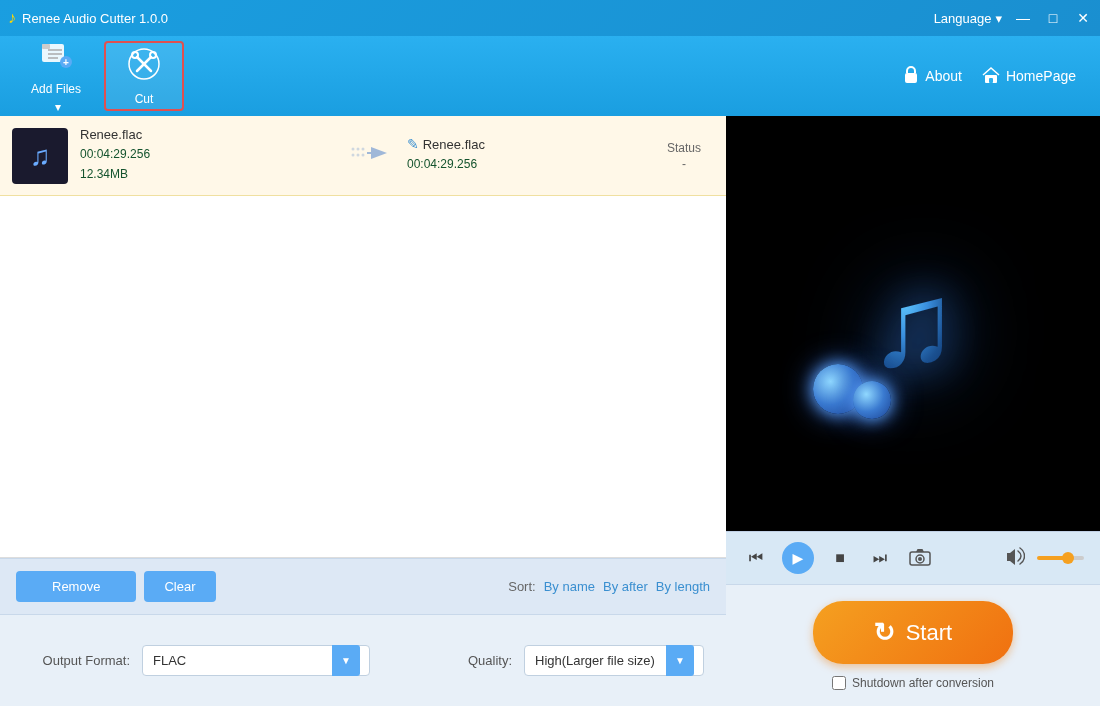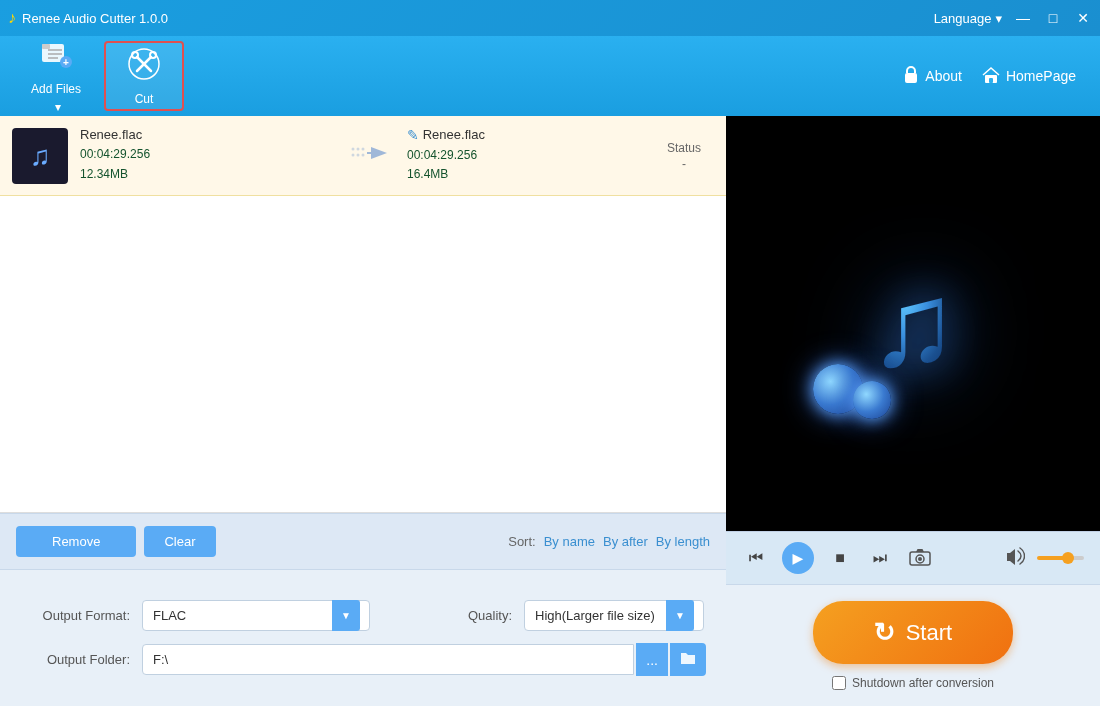--- a/index.html
+++ b/index.html
@@ -441,21 +441,20 @@
             </g>
             <line x1="20" y1="12" x2="36" y2="12" stroke="#a0b8d8" stroke-width="2" marker-end="url(#ah)"></line>
           </svg>
         </div>
         <div class="file-output">
           <div class="file-name">
             <span class="file-icon">✎</span>
             <span>Renee.flac</span>
           </div>
           <div class="file-meta">00:04:29.256</div>
-          <div class="file-meta">16.4MB</div>
         </div>
         <div class="status-col">
           <div class="status-label">Status</div>
           <div class="status-value">-</div>
         </div>
       </div>
     </div>
 
     <div class="bottom-bar">
       <button class="btn-remove">Remove</button>
@@ -480,34 +479,20 @@
             <option>OGG</option>
           </select>
         </div>
         <span class="setting-label" style="margin-left:20px;">Quality:</span>
         <div class="select-wrapper">
           <select class="setting-select" style="width:180px; padding-right:36px;">
             <option>High(Larger file size)</option>
             <option>Medium</option>
             <option>Low</option>
           </select>
-        </div>
-      </div>
-      <div class="setting-row">
-        <span class="setting-label">Output Folder:</span>
-        <div class="folder-input-wrapper">
-          <input class="folder-input" type="text" value="F:\" style="">
-          <button class="folder-btn">...</button>
-          <button class="folder-btn" style="border-radius:0 4px 4px 0;">
-            <span>
-              <svg width="16" height="14" viewBox="0 0 16 14" fill="white">
-                <path d="M1 2h5l2 2h7v9H1V2z" fill="white" opacity="0.9"></path>
-              </svg>
-            </span>
-          </button>
         </div>
       </div>
     </div>
 
   </div>
 
   <div class="right-panel">
 
     <div class="preview-area">
       <div class="music-visual">

